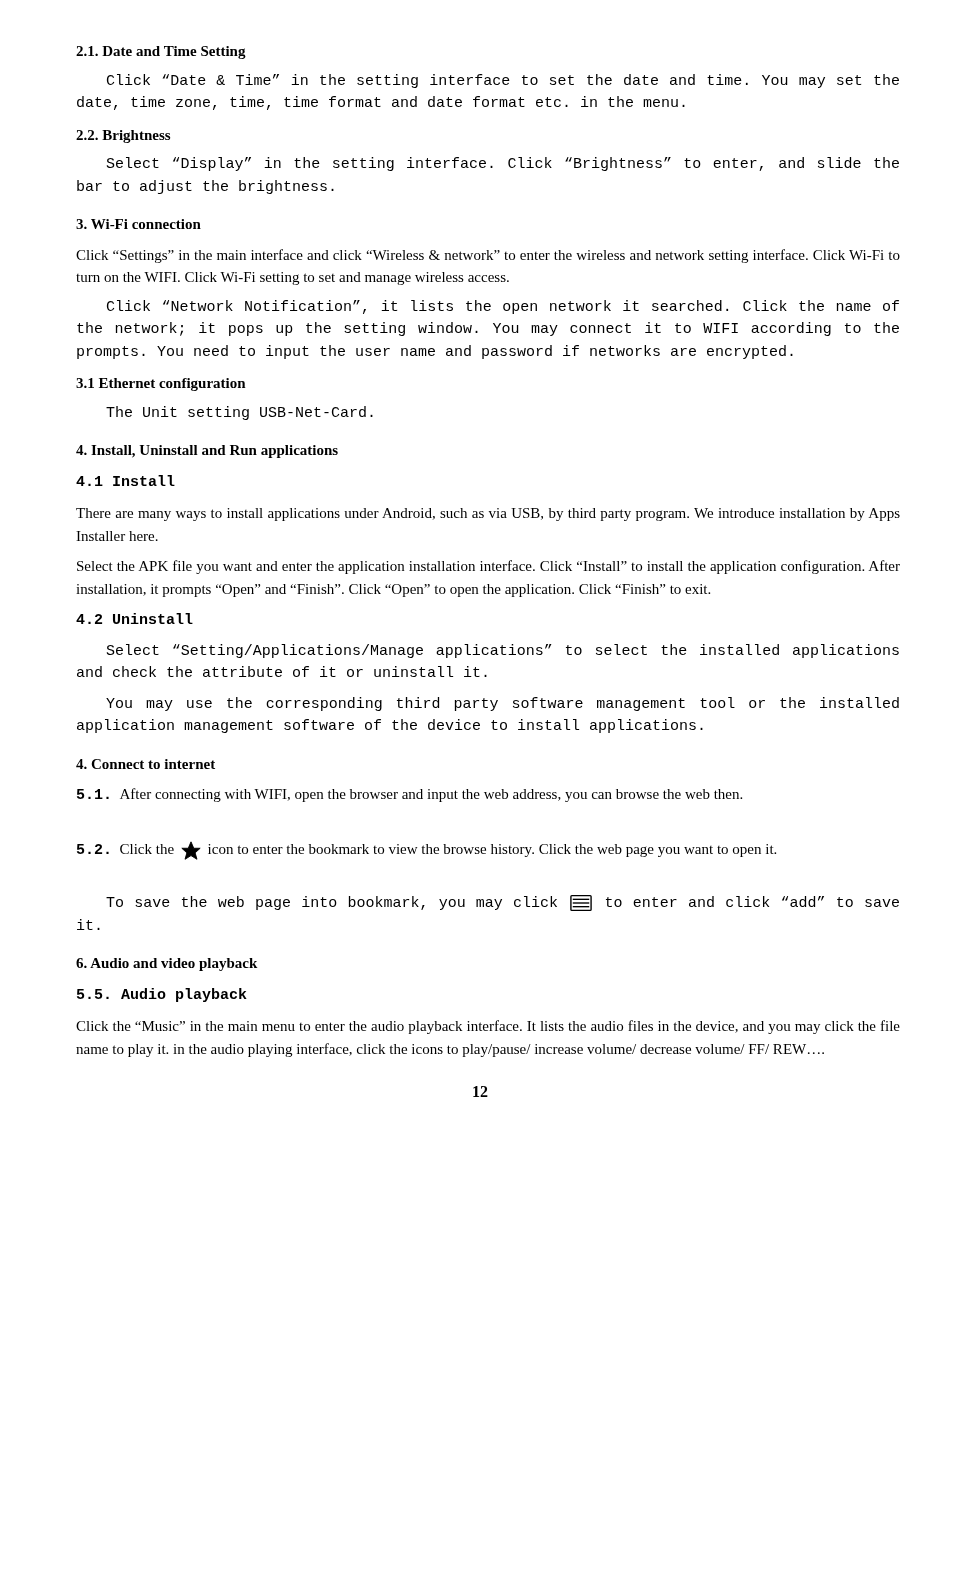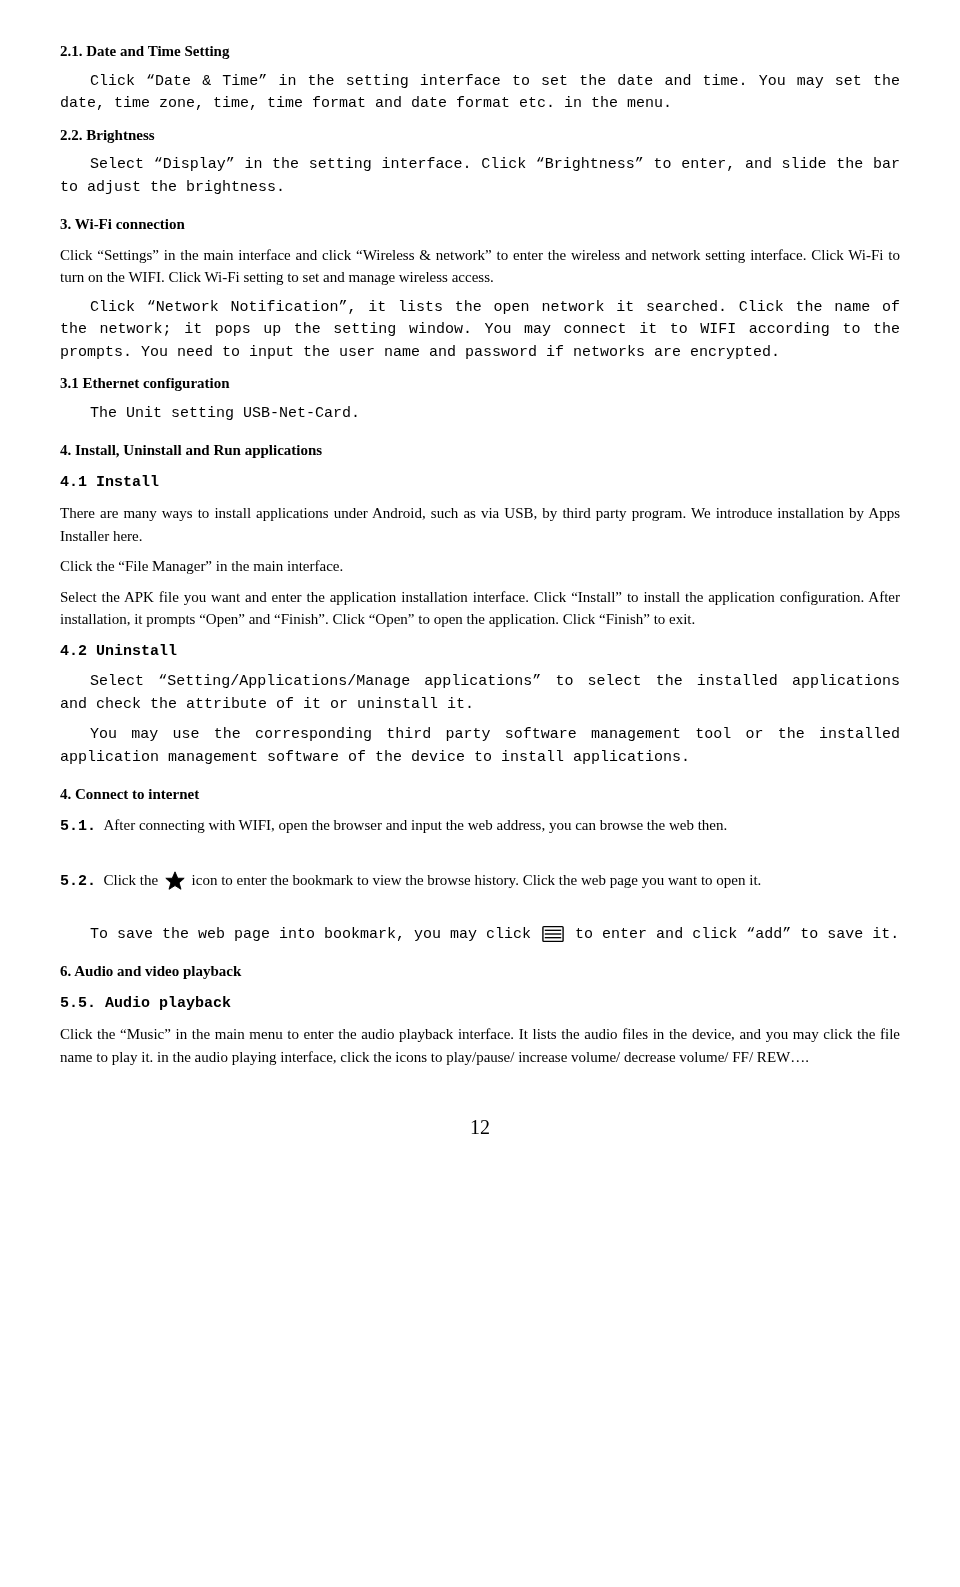--- a/index.html
+++ b/index.html
@@ -28,25 +28,27 @@
     p {
       margin-bottom: 8px;
       text-align: justify;
     }
     .indent {
       text-indent: 2em;
       font-family: Liberation Mono, monospace;
     }
     .section {
       margin-bottom: 14px;
+      margin-left: 16px;
     }
     .page-number {
       text-align: center;
-      margin-top: 44px;
-      font-size: 20px;
+      margin-top: 20px;
+      font-size: 16px;
+      font-weight: bold;
     }
     .star-icon-svg {
       display: inline-block;
       vertical-align: middle;
       width: 22px;
       height: 22px;
       margin: 0 2px;
     }
     .menu-icon-svg {
       display: inline-block;
@@ -85,21 +87,20 @@
 </div>
 
 <div class="section">
   <p>
     <span class="section-heading">4.  Install, Uninstall and Run applications</span>
   </p>
   <p>
     <span class="sub-heading">4.1 Install</span>
   </p>
   <p>There are many ways to install applications under Android, such as via USB, by third party program. We introduce installation by Apps Installer here.</p>
-  <p>Click the “File Manager” in the main interface.</p>
   <p>Select the APK file you want and enter the application installation interface. Click “Install” to install the application configuration. After installation, it prompts “Open” and “Finish”. Click “Open” to open the application. Click “Finish” to exit.</p>
 
   <p>
     <span class="sub-heading">4.2 Uninstall</span>
   </p>
   <p class="indent">Select “Setting/Applications/Manage applications” to select the installed applications and check the attribute of it or uninstall it.</p>
   <p class="indent">You may use the corresponding third party software management tool or the installed application management software of the device to install applications.</p>
 </div>
 
 <div class="section">

